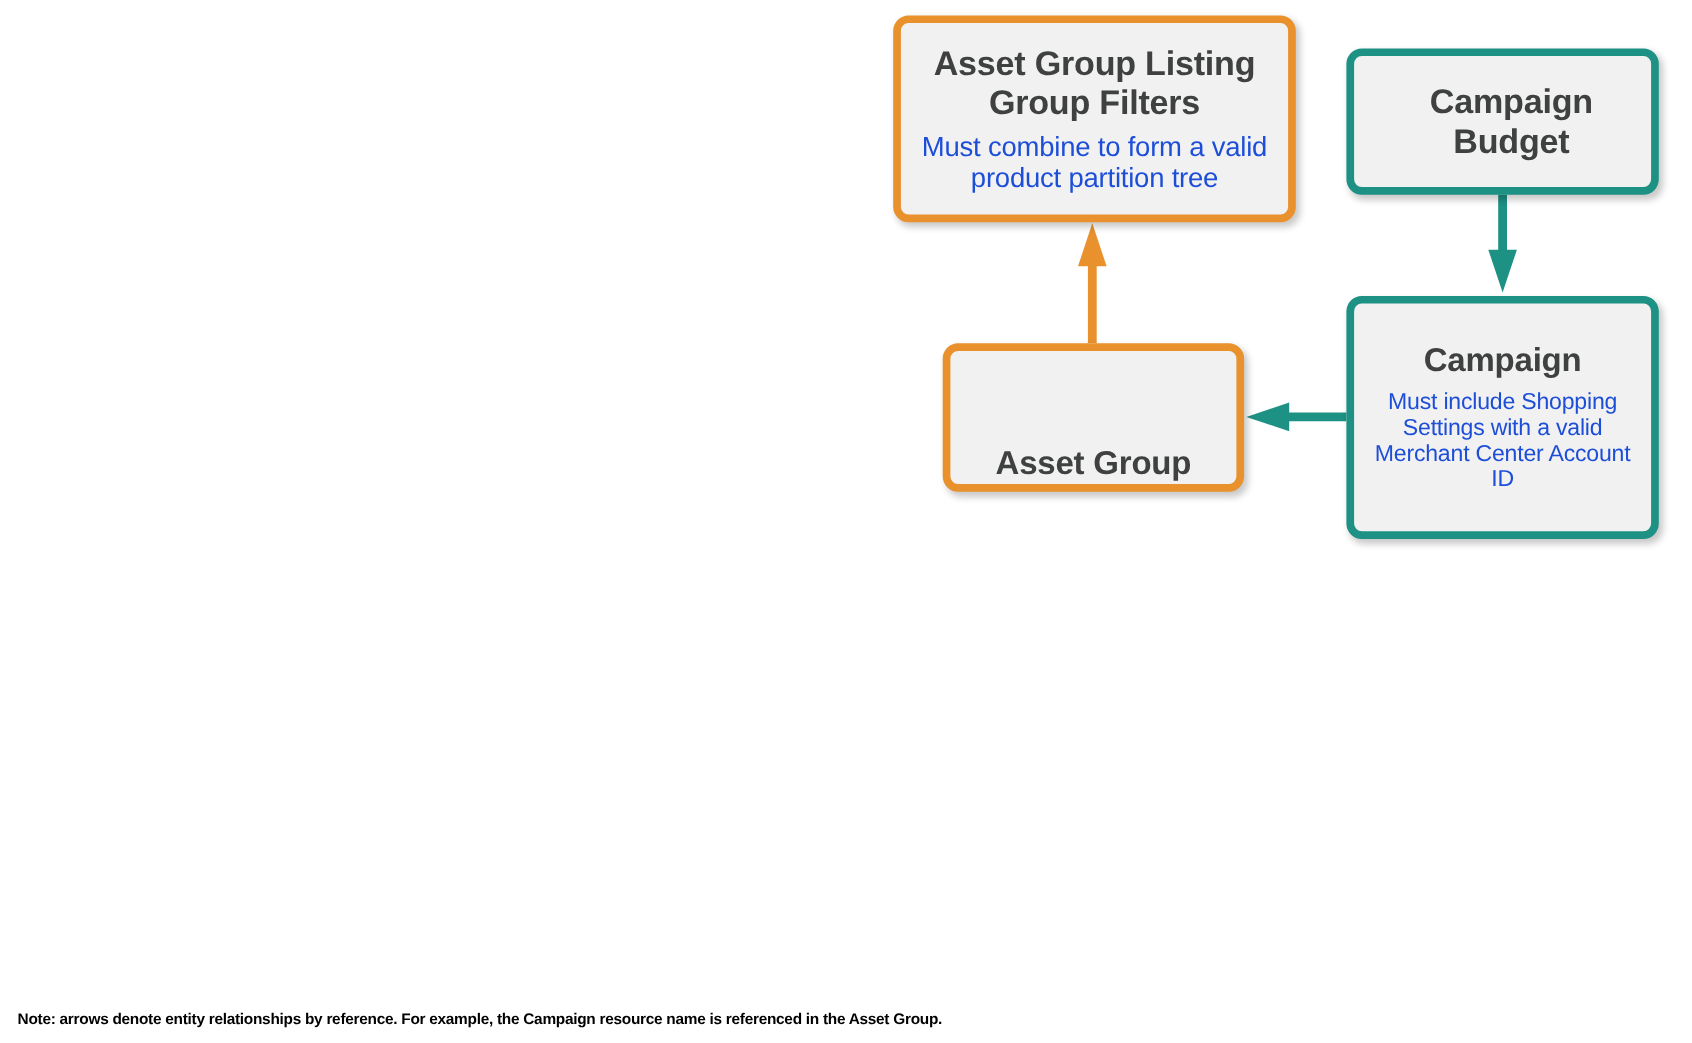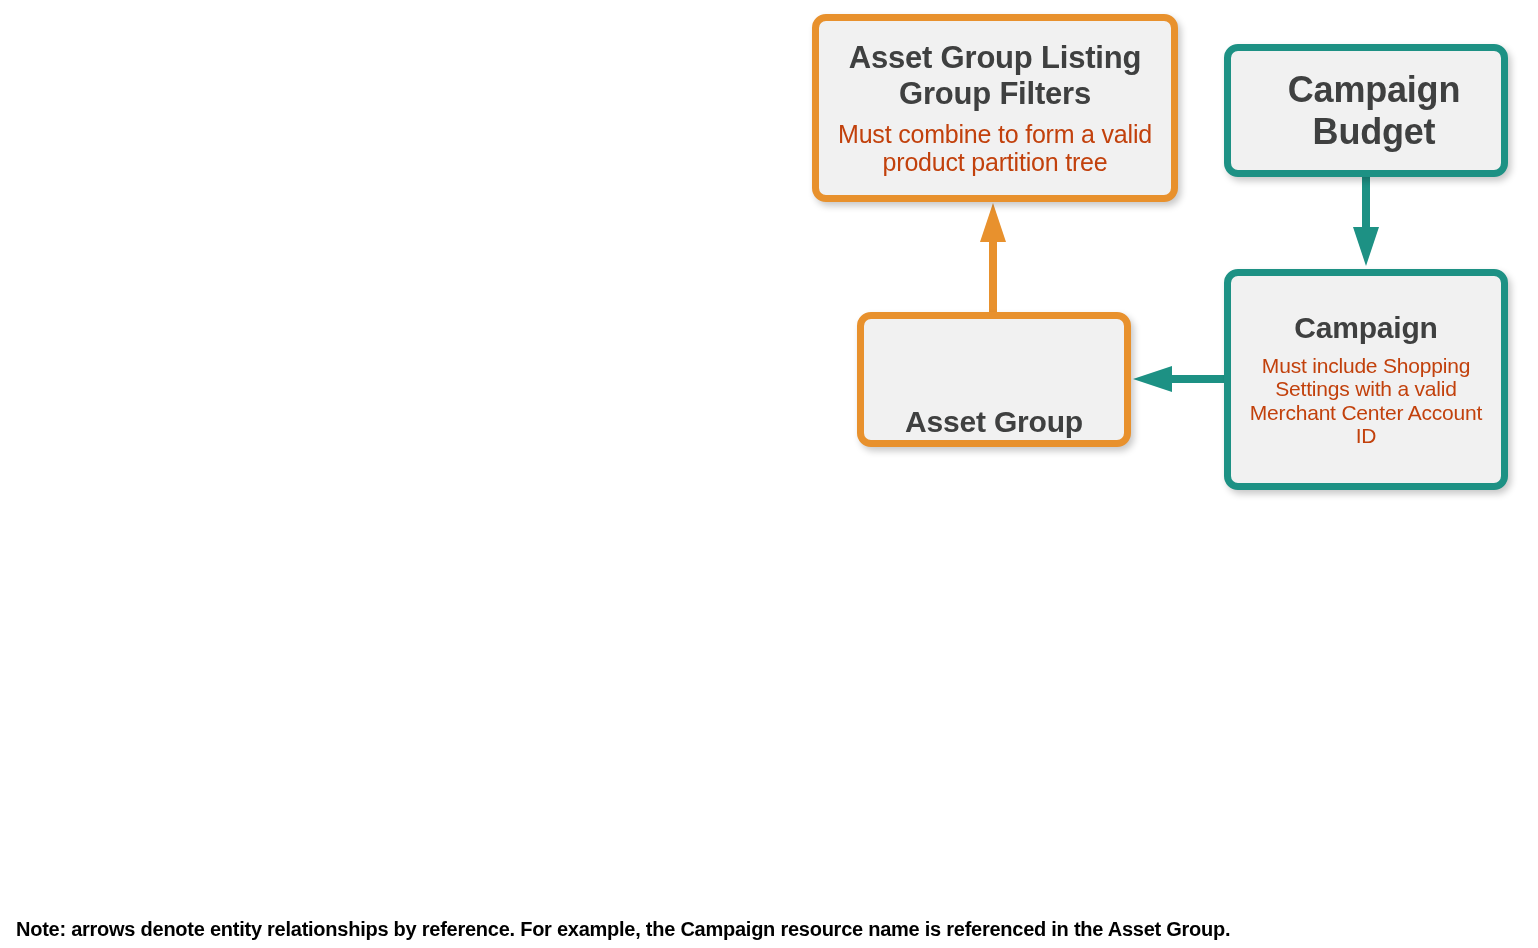--- a/index.html
+++ b/index.html
@@ -58,46 +58,46 @@
     font-weight: bold;
     color: #3f4040;
     line-height: 1.16;
     letter-spacing: -0.2px;
     margin: 0;
     padding: 0 8px;
   }
   .node-subtitle {
     font-size: 25px;
     font-weight: normal;
-    color: #c2410c;
+    color: #1d4ed8;
     line-height: 1.12;
     margin: 6px 0 0 0;
     padding: 0 10px;
     letter-spacing: -0.2px;
   }
 
   
   #node-aglgf   { left: 812px;  top: 14px;  width: 366px; height: 188px; }
   #node-budget  { left: 1224px; top: 44px;  width: 284px; height: 133px; }
   #node-ag      { left: 857px;  top: 312px; width: 274px; height: 135px; justify-content: flex-end; }
   #node-campaign{ left: 1224px; top: 269px; width: 284px; height: 221px; }
 
   #node-aglgf .node-title { font-size: 31px; }
   #node-aglgf .node-subtitle { font-size: 25px; margin-top: 8px; }
-  #node-budget .node-title { font-size: 36px; padding-left: 24px; }
+  #node-budget .node-title { font-size: 31px; padding-left: 24px; }
   #node-ag .node-title { font-size: 30px; }
   #node-campaign .node-title { font-size: 30px; }
   #node-campaign .node-subtitle { font-size: 21px; margin-top: 8px; }
 
   
   #footer-note {
     position: absolute;
     left: 16px;
     top: 918px;
-    font-size: 20px;
+    font-size: 14px;
     font-weight: bold;
     color: #000000;
     letter-spacing: -0.25px;
     white-space: nowrap;
     z-index: 2;
   }
 </style>
 </head>
 <body>
 

